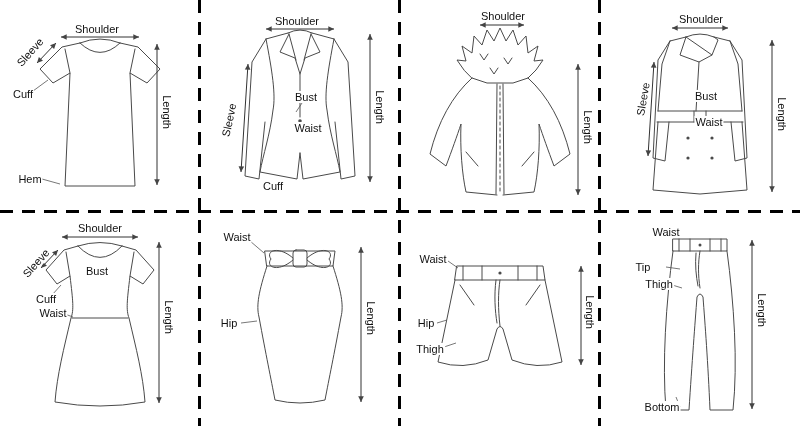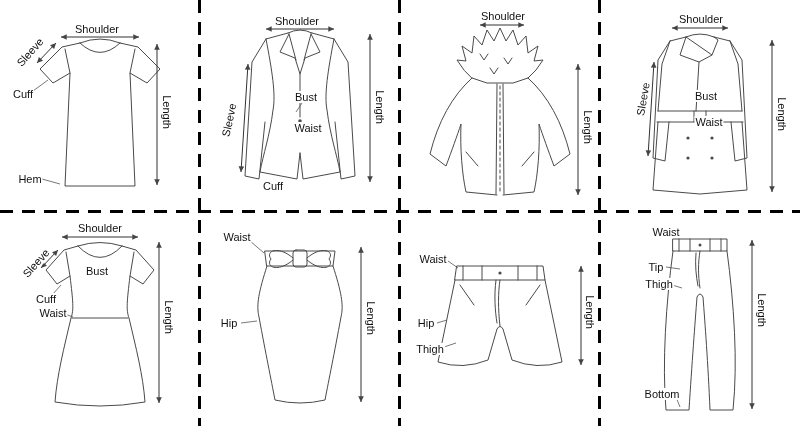--- a/index.html
+++ b/index.html
@@ -266,23 +266,23 @@
       <g class="meas">
         <line x1="152" y1="27" x2="152" y2="196" marker-start="url(#ar8)" marker-end="url(#ar8)"></line>
       </g>
       <g class="lead">
         <line x1="66" y1="54" x2="80" y2="56"></line>
         <line x1="69" y1="71" x2="82" y2="75"></line>
         <line x1="76" y1="184" x2="80" y2="194"></line>
       </g>
     </svg>
     <span class="lbl" style="left:66px;top:19px">Waist</span>
-    <span class="lbl" style="left:56px;top:54px">Tip</span>
+    <span class="lbl" style="left:43px;top:54px">Tip</span>
     <span class="lbl" style="left:59px;top:71px">Thigh</span>
-    <span class="lbl" style="left:62px;top:181px">Bottom</span>
+    <span class="lbl" style="left:62px;top:194px">Bottom</span>
     <span class="lbl" style="left:162px;top:97px;transform:translate(-50%,-50%) rotate(90deg)">Length</span>
   </div>
 
   <div class="sep-v" style="left:198px"></div>
   <div class="sep-v" style="left:398px"></div>
   <div class="sep-v" style="left:598px"></div>
   <div class="sep-h"></div>
 
 </div>
 

